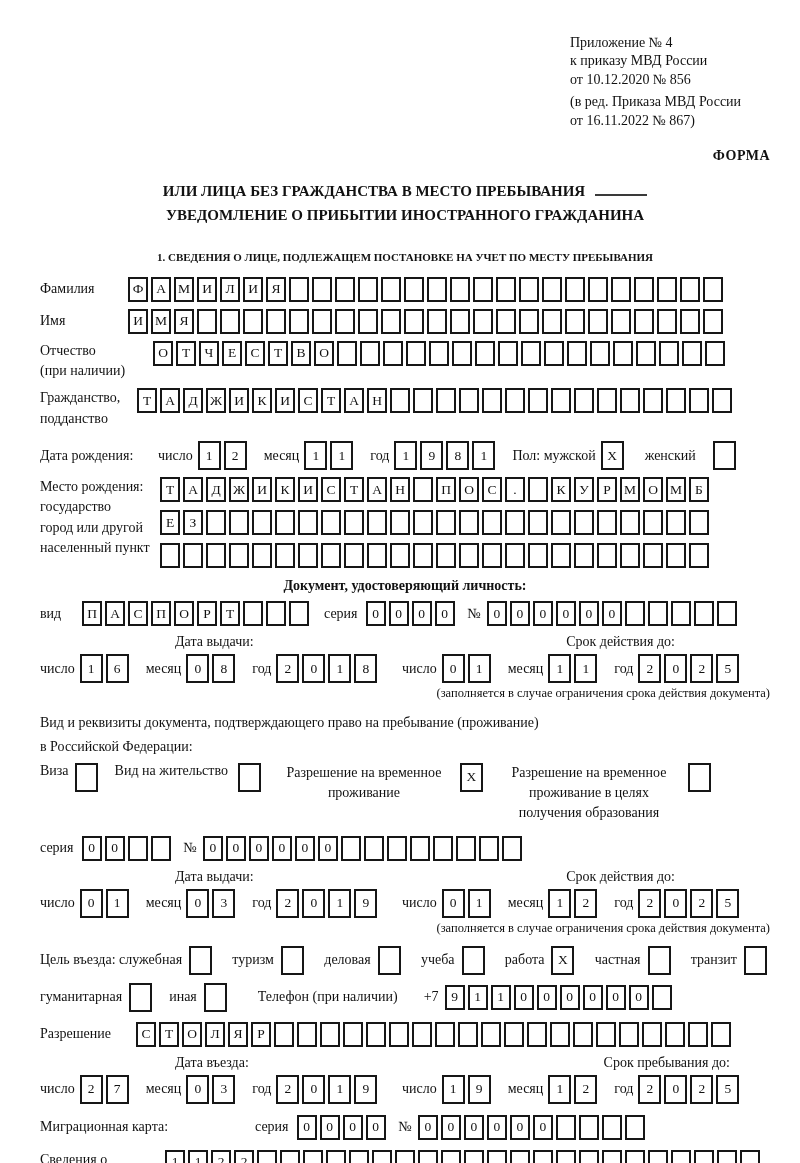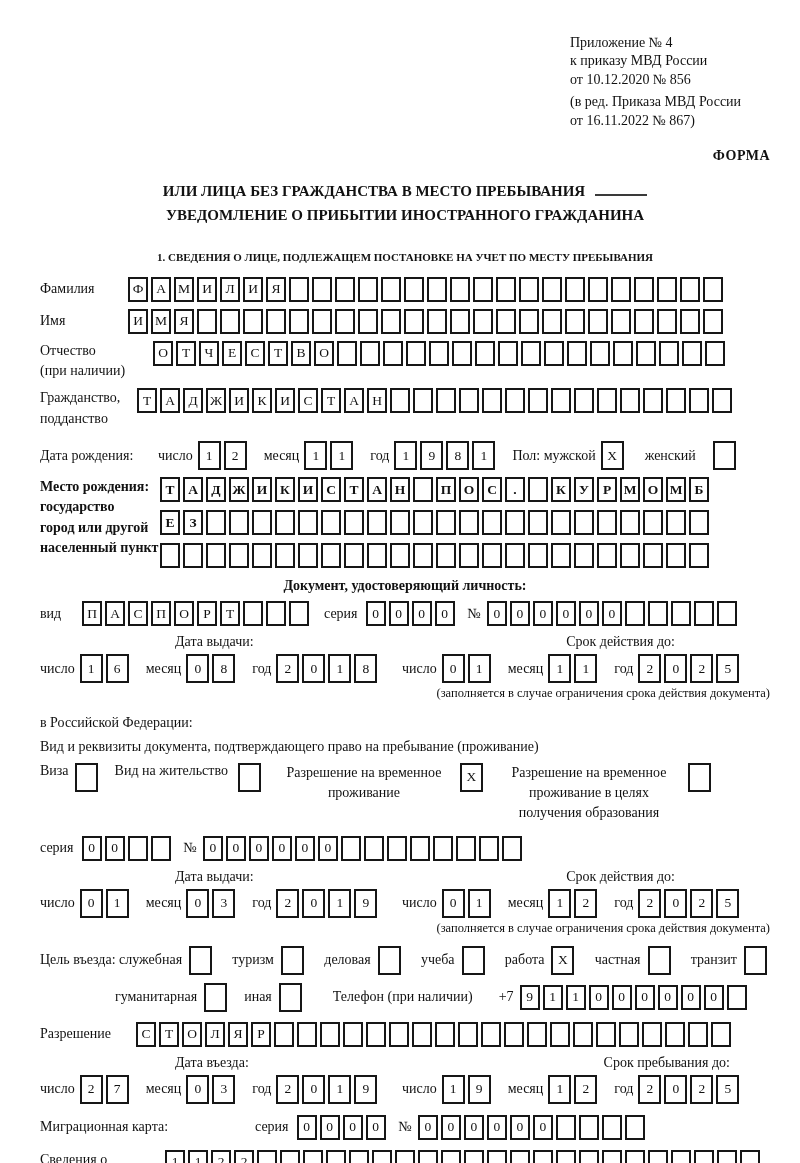--- a/index.html
+++ b/index.html
@@ -43,21 +43,21 @@
   .note{font-size:12.5px;text-align:right;margin-top:3px;}
   .plain{margin-top:10px;line-height:1.7;}
   .rvp{display:flex;align-items:flex-start;margin-top:4px;}
   .rvp .pair{display:flex;align-items:flex-start;}
   .rvp .txt{text-align:center;line-height:1.45;}
   .gap6{margin-left:6px;} .gap10{margin-left:10px;} .gap14{margin-left:14px;}
   .purpose{display:flex;align-items:center;justify-content:space-between;margin-top:10px;}
   .purpose .pair,{display:flex;align-items:center;}
   .pair{display:flex;align-items:center;}
   .pair .cb{margin-left:7px;}
-  .purpose2{display:flex;align-items:center;margin-top:8px;margin-left:75px;}
+  .purpose2{display:flex;align-items:center;margin-top:8px;}
   .nbsign{margin:0 6px 0 10px;}
   .serlbl{margin-right:8px;}
 </style>
 </head>
 <body>
 
 <div class="page">
 
   <div class="hdr">
     <div>Приложение № 4</div>
@@ -230,21 +230,21 @@
     <span class="dg">Пол: мужской</span>
     <span class="boxes cbwrap">
         <span class="box">X</span>
       </span>
     <span class="dg" style="margin-left:18px;">женский</span>
     <span class="boxes cbwrap" style="margin-left:12px;">
         <span class="box"></span>
       </span>
   </div>
 
-  <div class="row top" style="font-weight:bold;">
+  <div class="row top" style="">
     <span class="lbl w120 stack">
       <div>Место рождения:</div>
       <div>государство</div>
       <div>город или другой</div>
       <div>населенный пункт</div>
     </span>
     <span>
       <span class="boxes">
           <span class="box">Т</span>
           <span class="box">А</span>
@@ -405,22 +405,22 @@
           <span class="box">2</span>
           <span class="box">0</span>
           <span class="box">2</span>
           <span class="box">5</span>
         </span>
     </span>
   </div>
   <div class="note">(заполняется в случае ограничения срока действия документа)</div>
 
   <div class="plain">
+    <div>Вид и реквизиты документа, подтверждающего право на пребывание (проживание)</div>
     <div>в Российской Федерации:</div>
-    <div>Вид и реквизиты документа, подтверждающего право на пребывание (проживание)</div>
   </div>
 
   <div class="rvp">
     <span class="pair">
       <span>Виза</span>
       <span class="boxes cbwrap gap6">
           <span class="box"></span>
         </span>
     </span>
     <span class="pair gap14">

